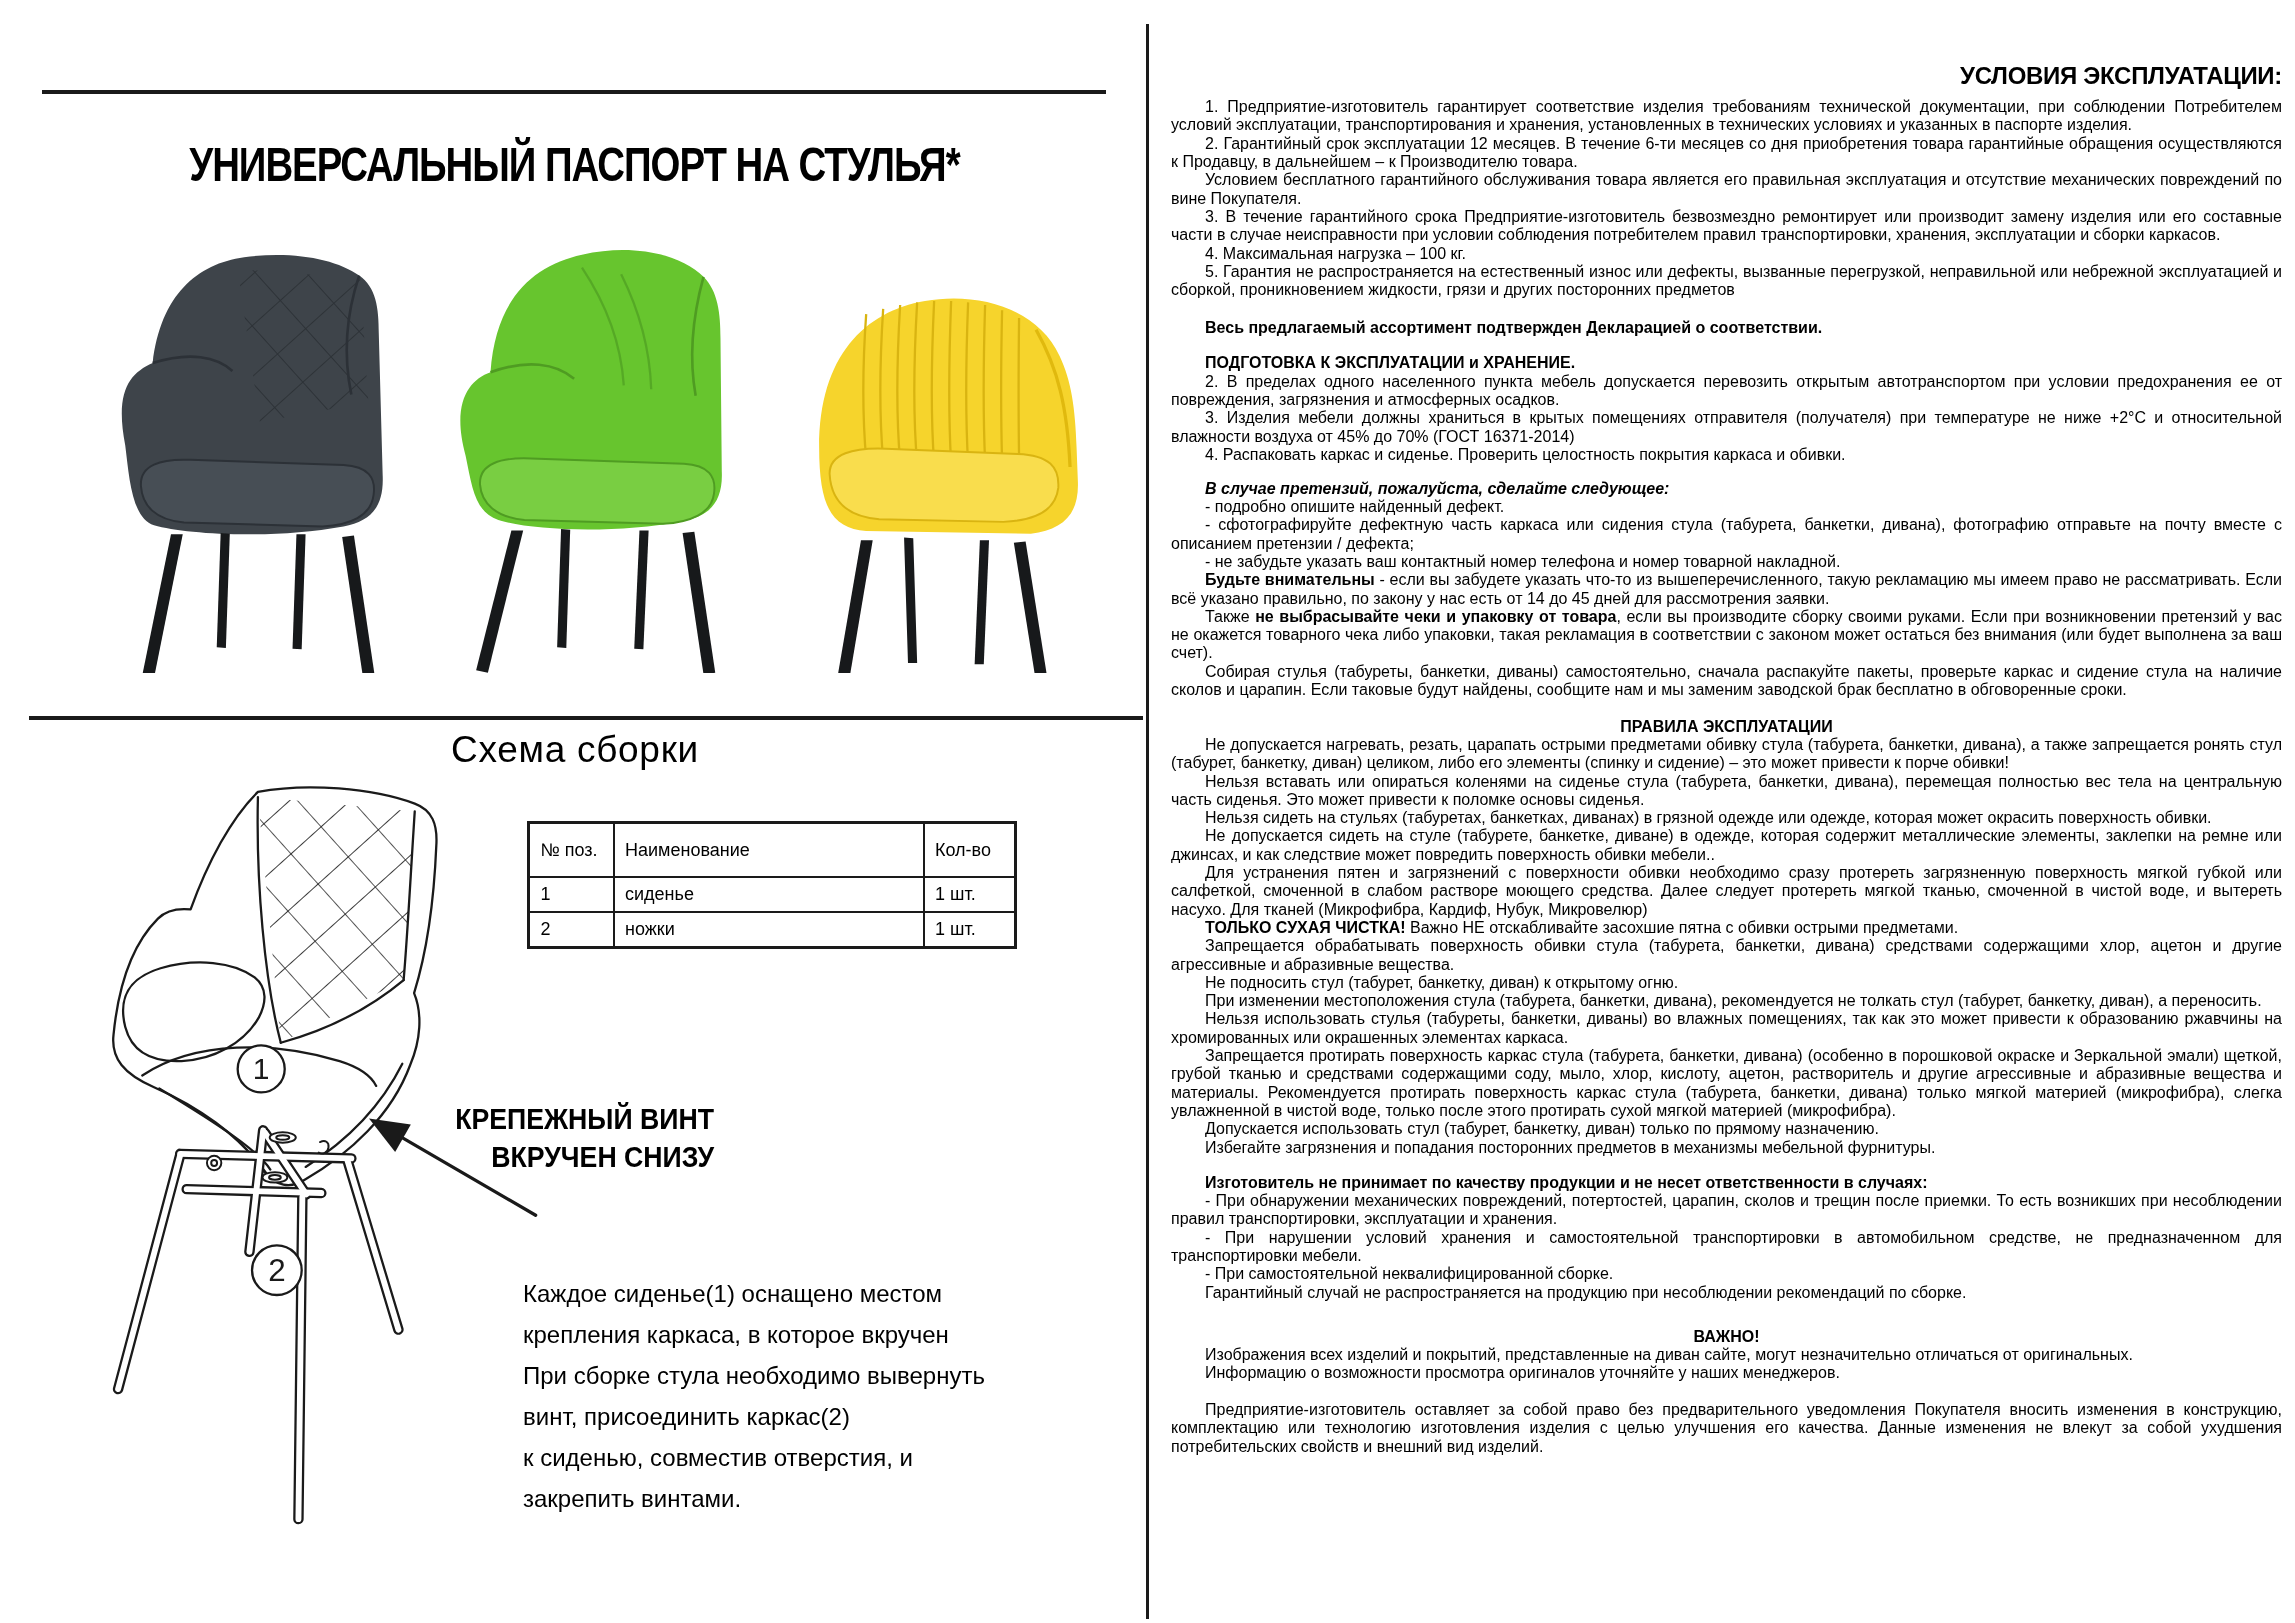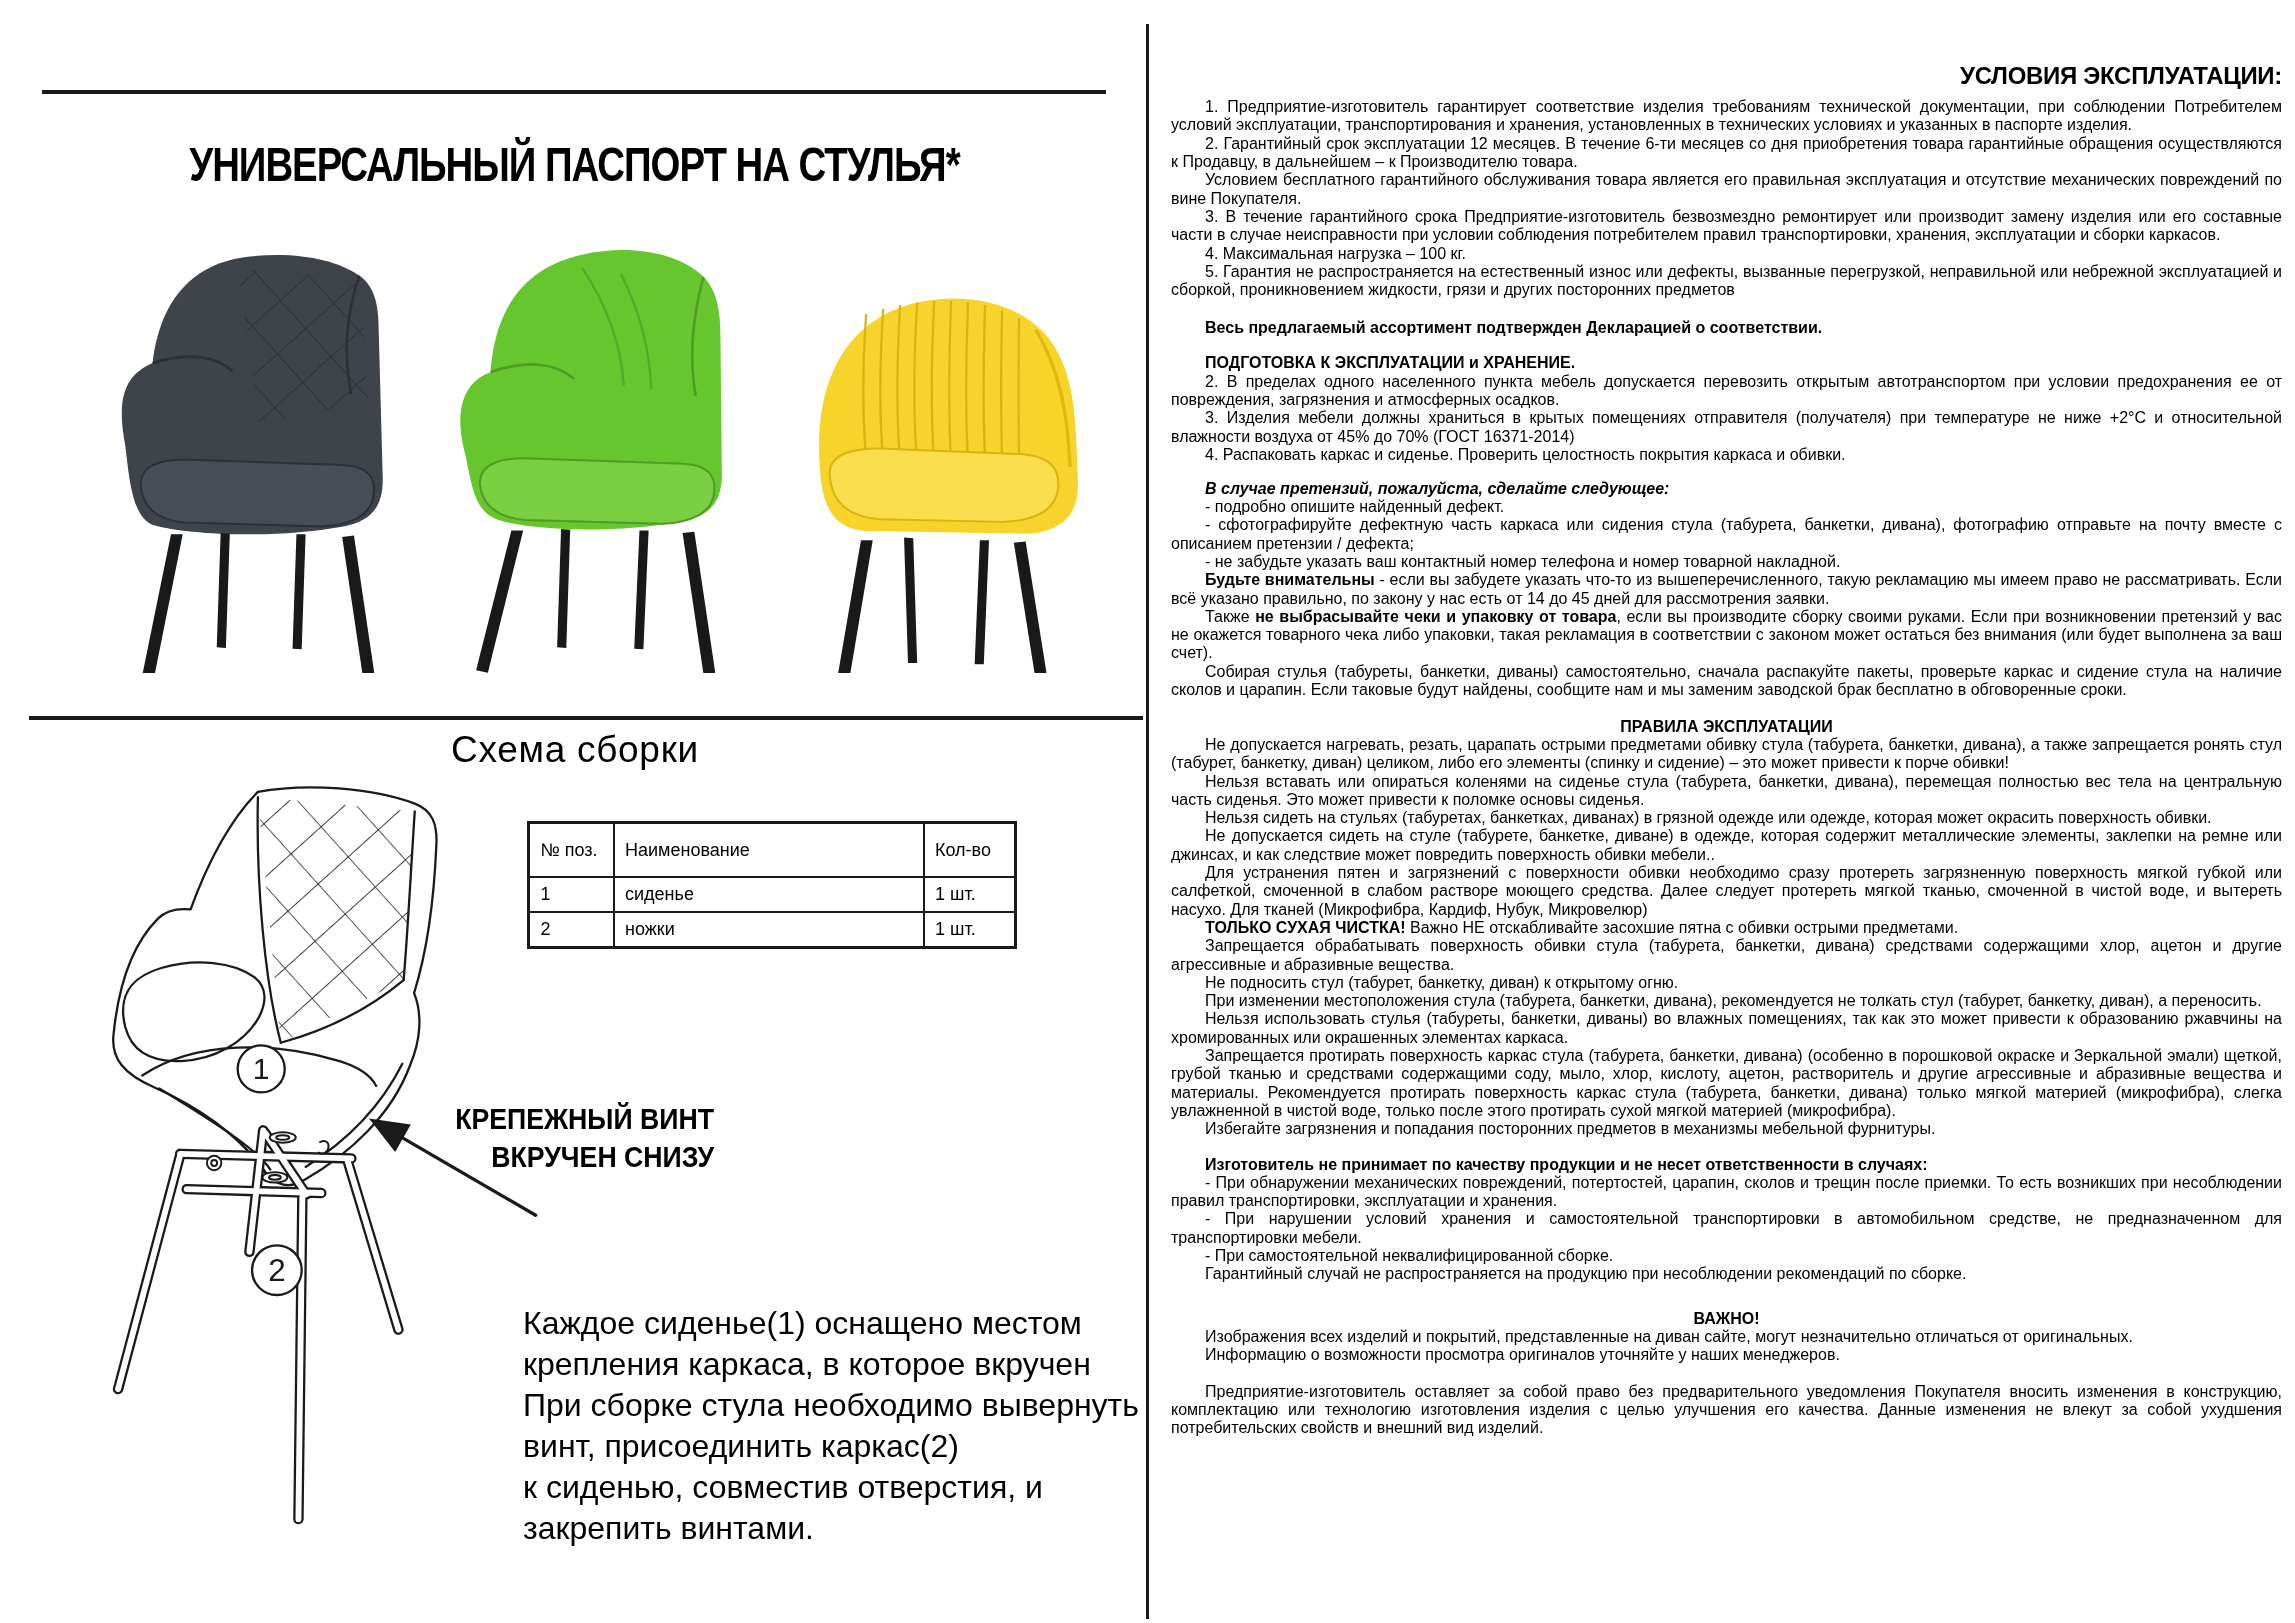--- a/index.html
+++ b/index.html
@@ -15,21 +15,21 @@
   .doc-title{position:absolute;left:0;top:137px;width:1148px;text-align:center;margin:0;}
   .doc-title span{display:inline-block;font-weight:bold;font-size:48px;letter-spacing:-1.3px;
     transform:scaleX(0.80);transform-origin:center;white-space:nowrap;}
   .chairs-svg{position:absolute;left:56px;top:212px;}
   .scheme-title{position:absolute;left:0;top:729px;width:1150px;text-align:center;margin:0;
     font-size:37px;font-weight:normal;letter-spacing:0.7px;}
   .diagram-svg{position:absolute;left:65px;top:784px;}
   .callout{position:absolute;left:356px;top:1100px;width:373px;text-align:right;
     font-weight:bold;font-size:29px;line-height:38px;}
   .callout .cl{transform:scaleX(0.92);transform-origin:center;}
-  .assembly-text{position:absolute;left:523px;top:1273px;font-size:32px;line-height:41px;white-space:nowrap;margin-top:30px;}
+  .assembly-text{position:absolute;left:523px;top:1273px;font-size:24px;line-height:41px;white-space:nowrap;}
   .parts-table{position:absolute;left:527px;top:821px;border-collapse:collapse;table-layout:fixed;}
   .parts-table td,.parts-table th{border:2.6px solid #1a1a1a;font-weight:normal;text-align:left;
     padding:0 0 0 10.5px;font-size:18px;vertical-align:middle;white-space:nowrap;overflow:hidden;}
   .parts-table{border:3.9px solid #1a1a1a;}
   .parts-table th{height:52px;}
   .parts-table td{height:33px;}
   .col-num{width:85px;}
   .col-name{width:310px;}
   .col-qty{width:92px;}
   
@@ -251,20 +251,21 @@
       <div class="blk"><span>Нельзя вставать или опираться коленями на сиденье стула (табурета, банкетки, дивана), перемещая полностью вес тела на центральную часть сиденья. Это может привести к поломке основы сиденья.</span></div>
       <div class="blk"><span>Нельзя сидеть на стульях (табуретах, банкетках, диванах) в грязной одежде или одежде, которая может окрасить поверхность обивки.</span></div>
       <div class="blk"><span>Не допускается сидеть на стуле (табурете, банкетке, диване) в одежде, которая содержит металлические элементы, заклепки на ремне или джинсах, и как следствие может повредить поверхность обивки мебели..</span></div>
       <div class="blk"><span>Для устранения пятен и загрязнений с поверхности обивки необходимо сразу протереть загрязненную поверхность мягкой губкой или салфеткой, смоченной в слабом растворе моющего средства. Далее следует протереть мягкой тканью, смоченной в чистой воде, и вытереть насухо. Для тканей (Микрофибра, Кардиф, Нубук, Микровелюр)</span></div>
       <div class="blk"><span class="b">ТОЛЬКО СУХАЯ ЧИСТКА!</span><span> Важно НЕ отскабливайте засохшие пятна с обивки острыми предметами.</span></div>
       <div class="blk"><span>Запрещается обрабатывать поверхность обивки стула (табурета, банкетки, дивана) средствами содержащими хлор, ацетон и другие агрессивные и абразивные вещества.</span></div>
       <div class="blk"><span>Не подносить стул (табурет, банкетку, диван) к открытому огню.</span></div>
       <div class="blk"><span>При изменении местоположения стула (табурета, банкетки, дивана), рекомендуется не толкать стул (табурет, банкетку, диван), а переносить.</span></div>
       <div class="blk"><span>Нельзя использовать стулья (табуреты, банкетки, диваны) во влажных помещениях, так как это может привести к образованию ржавчины на хромированных или окрашенных элементах каркаса.</span></div>
       <div class="blk"><span>Запрещается протирать поверхность каркас стула (табурета, банкетки, дивана) (особенно в порошковой окраске и Зеркальной эмали) щеткой, грубой тканью и средствами содержащими соду, мыло, хлор, кислоту, ацетон, растворитель и другие агрессивные и абразивные вещества и материалы. Рекомендуется протирать поверхность каркас стула (табурета, банкетки, дивана) только мягкой материей (микрофибра), слегка увлажненной в чистой воде, только после этого протирать сухой мягкой материей (микрофибра).</span></div>
+      <div class="blk"><span>Допускается использовать стул (табурет, банкетку, диван) только по прямому назначению.</span></div>
       <div class="blk"><span>Избегайте загрязнения и попадания посторонних предметов в механизмы мебельной фурнитуры.</span></div>
       <div class="blk h-left" style="margin-top: 17px;"><span>Изготовитель не принимает  по качеству продукции и не несет ответственности в случаях:</span></div>
       <div class="blk"><span>- При обнаружении   механических повреждений, потертостей, царапин, сколов и трещин после приемки. То есть возникших при несоблюдении правил транспортировки,  эксплуатации и хранения.</span></div>
       <div class="blk"><span>- При нарушении условий хранения и самостоятельной транспортировки в автомобильном средстве, не предназначенном для транспортировки мебели.</span></div>
       <div class="blk"><span>- При самостоятельной неквалифицированной сборке.</span></div>
       <div class="blk"><span>Гарантийный случай не распространяется на продукцию при несоблюдении рекомендаций по сборке.</span></div>
       <div class="blk h-center" style="margin-top: 26px;"><span>ВАЖНО!</span></div>
       <div class="blk"><span>Изображения всех изделий и покрытий, представленные на диван сайте, могут незначительно отличаться от оригинальных.</span></div>
       <div class="blk"><span>Информацию о возможности просмотра оригиналов уточняйте у наших менеджеров.</span></div>
       <div class="blk" style="margin-top: 18.3px;"><span>Предприятие-изготовитель оставляет за собой право без предварительного уведомления Покупателя вносить изменения в конструкцию, комплектацию или технологию изготовления изделия с целью улучшения его качества. Данные изменения не влекут за собой ухудшения потребительских свойств и внешний вид изделий.</span></div>

